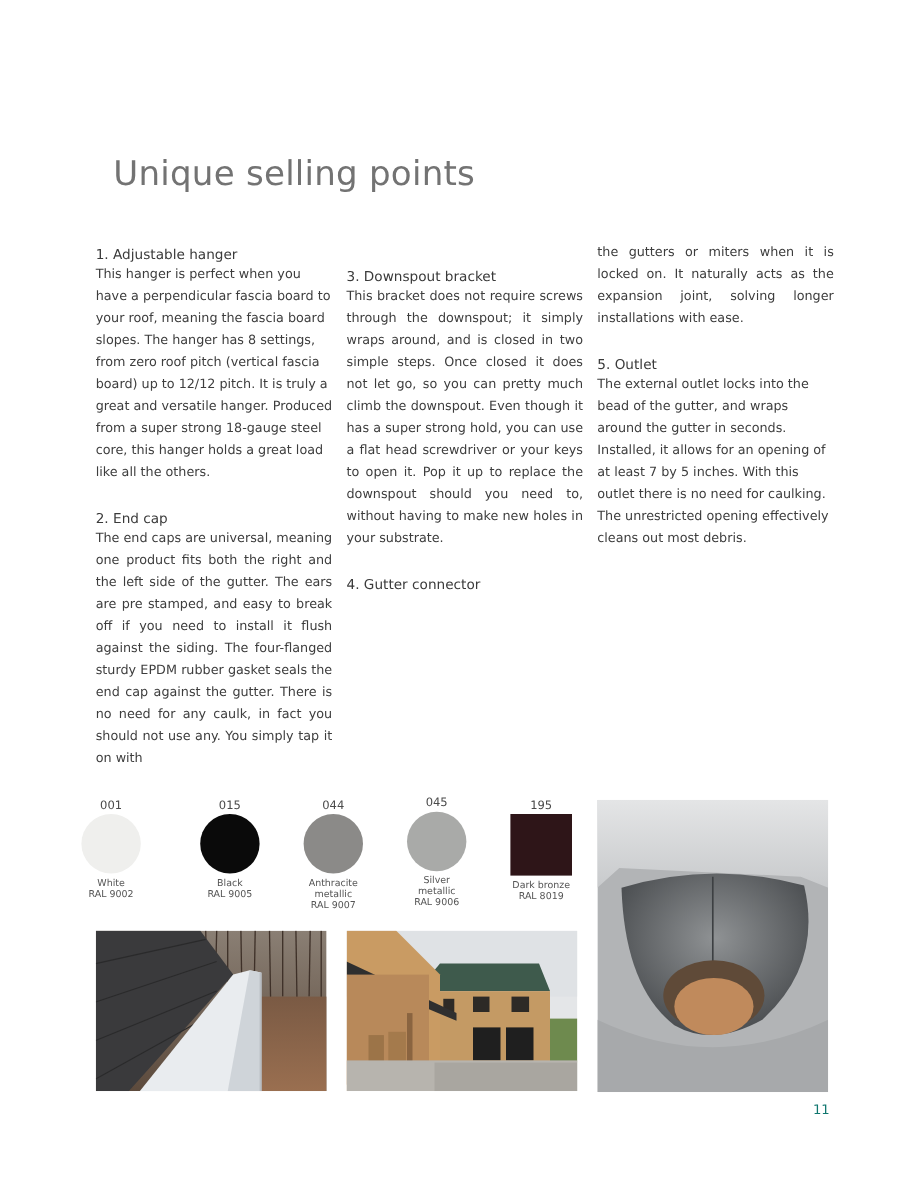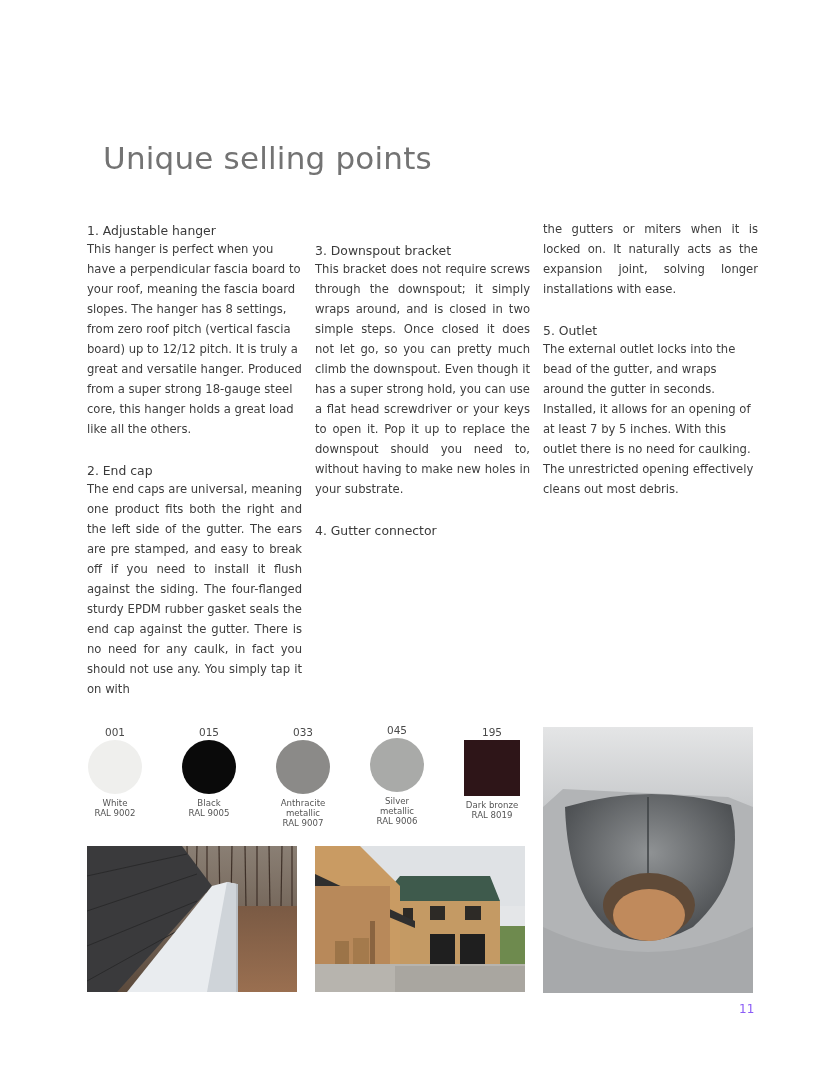--- a/index.html
+++ b/index.html
@@ -13,21 +13,21 @@
   .sec-head.first { margin-top: 4px; }
   .para { margin: 0; text-align: left; }
   .para.justify { text-align: justify; }
   .gap { height: 20px; }
   .swatch { position: absolute; top: 724px; width: 80px; text-align: center; }
   .sw-code { font-size: 10.5px; color: #4a4a4a; height: 16px; line-height: 16px; }
   .sw-chip { width: 54px; height: 54px; border-radius: 50%; margin: 0 auto; }
   .sw-chip.square { border-radius: 0; width: 56px; height: 56px; }
   .sw-label { font-size: 8.6px; line-height: 10px; color: #555; margin-top: 4px; }
   .photo { position: absolute; overflow: hidden; }
-  .page-num { position: absolute; left: 739px; top: 1002px; font-size: 12px; color: #8b5cf6; }
+  .page-num { position: absolute; left: 739px; top: 1002px; font-size: 12px; color: #0f766e; }
 </style>
 </head>
 <body>
 
 <h1 class="title">Unique selling points</h1>
 
 <div class="col col1">
     <div class="sec-head first">1. Adjustable hanger</div>
     <p class="para">This hanger is perfect when you have a perpendicular fascia board to your roof, meaning the fascia board slopes. The hanger has 8 settings, from zero roof pitch (vertical fascia board) up to 12/12 pitch. It is truly a great and versatile hanger. Produced from a super strong 18-gauge steel core, this hanger holds a great load like all the others.</p>
     <div class="gap"></div>
@@ -41,34 +41,34 @@
     <div class="gap"></div>
     <div class="sec-head">4. Gutter connector</div>
   </div>
 <div class="col col3">
     <p class="para justify">the gutters or miters when it is locked on. It naturally acts as the expansion joint, solving longer installations with ease.</p>
     <div class="gap"></div>
     <div class="sec-head">5. Outlet</div>
     <p class="para">The external outlet locks into the bead of the gutter, and wraps around the gutter in seconds. Installed, it allows for an opening of at least 7 by 5 inches. With this outlet there is no need for caulking. The unrestricted opening effectively cleans out most debris.</p>
   </div>
 
-<div class="swatch" style="left:75px;">
+<div class="swatch" style="left:61px;">
   <div class="sw-code">001</div>
   <div class="sw-chip" style="background: rgb(239, 239, 237);"></div>
   <div class="sw-label">White</div>
   <div class="sw-label" style="margin-top:0">RAL 9002</div>
 </div>
 <div class="swatch" style="left:169px;">
   <div class="sw-code">015</div>
   <div class="sw-chip" style="background: rgb(10, 10, 10);"></div>
   <div class="sw-label">Black</div>
   <div class="sw-label" style="margin-top:0">RAL 9005</div>
 </div>
 <div class="swatch" style="left:263px;">
-  <div class="sw-code">033</div>
+  <div class="sw-code">044</div>
   <div class="sw-chip" style="background: rgb(139, 138, 136);"></div>
   <div class="sw-label" style="width:50px;margin-left:auto;margin-right:auto;">Anthracite metallic</div>
   <div class="sw-label" style="margin-top:0">RAL 9007</div>
 </div>
 <div class="swatch" style="left:357px; top:722px;">
   <div class="sw-code">045</div>
   <div class="sw-chip" style="background: rgb(169, 170, 168);"></div>
   <div class="sw-label" style="width:40px;margin-left:auto;margin-right:auto;">Silver metallic</div>
   <div class="sw-label" style="margin-top:0">RAL 9006</div>
 </div>

